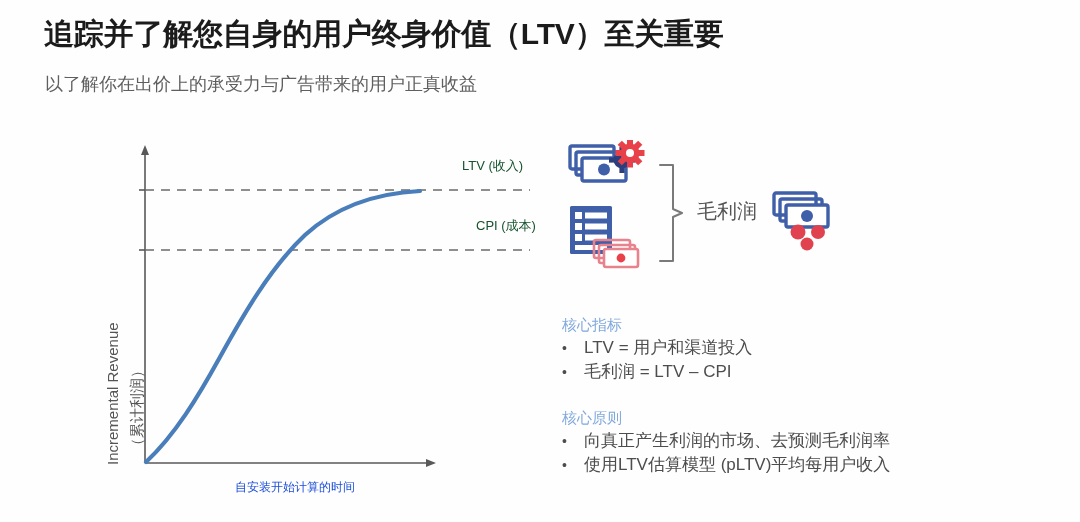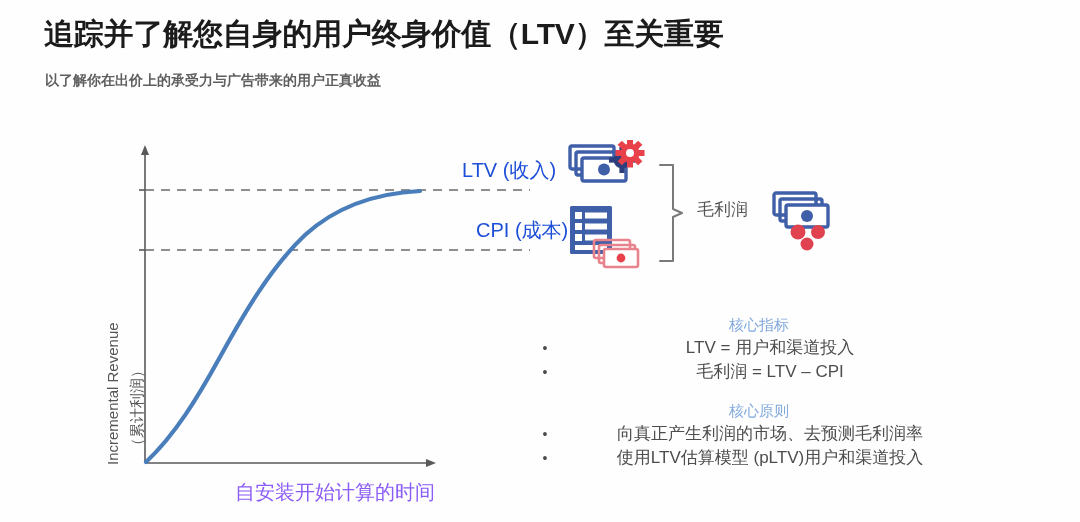--- a/index.html
+++ b/index.html
@@ -27,22 +27,22 @@
     font-size: 30px;
     font-weight: bold;
     color: #1b1b1b;
     letter-spacing: -0.2px;
     white-space: nowrap;
   }
   #subtitle {
     position: absolute;
     left: 45px;
     top: 72px;
-    font-size: 14px;
-    font-weight: bold;
+    font-size: 18px;
+    font-weight: normal;
     color: #5f5f5f;
     white-space: nowrap;
   }
 
   
   #chart {
     position: absolute;
     left: 80px;
     top: 135px;
     width: 450px;
@@ -64,57 +64,56 @@
   }
   #ylabel-line2 {
     left: 48px;
     top: 318px;
     transform: rotate(-90deg);
   }
   #xlabel {
     position: absolute;
     left: 155px;
     top: 344px;
-    font-size: 20px;
-    color: #8b5cf6;
+    font-size: 12px;
+    color: #1d4ed8;
     white-space: nowrap;
   }
 
   
   .callout {
     position: absolute;
-    font-size: 20px;
-    color: #1d4ed8;
+    font-size: 13px;
+    color: #14532d;
     white-space: nowrap;
   }
   #ltv-label { left: 462px; top: 157px; }
   #cpi-label { left: 476px; top: 217px; }
   #gross-label {
     position: absolute;
     left: 697px;
     top: 198px;
-    font-size: 17px;
+    font-size: 20px;
     color: #555;
     white-space: nowrap;
   }
 
   
   .icon-box { position: absolute; }
   #ltv-icon   { left: 566px; top: 140px; }
   #cpi-icon   { left: 566px; top: 202px; }
   #gross-icon { left: 770px; top: 188px; }
   #bracket    { left: 655px; top: 162px; }
 
   
   #notes {
     position: absolute;
-    left: 534px;
+    left: 562px;
     top: 316px;
     width: 450px;
-    text-align: center;
   }
   .note-heading {
     font-size: 15px;
     color: #7FA8DC;
     margin-bottom: 1px;
     white-space: nowrap;
   }
   .note-list { list-style: none; }
   .note-item {
     display: flex;
@@ -125,21 +124,21 @@
     white-space: nowrap;
   }
   .note-bullet {
     width: 22px;
     flex: 0 0 22px;
     color: #4d4d4d;
     font-size: 14px;
     line-height: 1.42;
   }
   .note-text { flex: 1 1 auto; }
-  .note-group-2 { margin-top: 18px; }
+  .note-group-2 { margin-top: 25px; }
 </style>
 </head>
 <body>
 
 <div id="slide">
 
   <div id="title">追踪并了解您自身的用户终身价值（LTV）至关重要</div>
   <div id="subtitle">以了解你在出价上的承受力与广告带来的用户正真收益</div>
 
   <div id="chart">
@@ -274,20 +273,20 @@
 
     <div class="note-group note-group-2">
       <div class="note-heading">核心原则</div>
       <ul class="note-list">
         <li class="note-item">
           <span class="note-bullet">•</span>
           <span class="note-text">向真正产生利润的市场、去预测毛利润率</span>
         </li>
         <li class="note-item">
           <span class="note-bullet">•</span>
-          <span class="note-text">使用LTV估算模型 (pLTV)用户和渠道投入</span>
+          <span class="note-text">使用LTV估算模型 (pLTV)平均每用户收入</span>
         </li>
       </ul>
     </div>
 
   </div>
 
 </div>
 
 </body></html>

